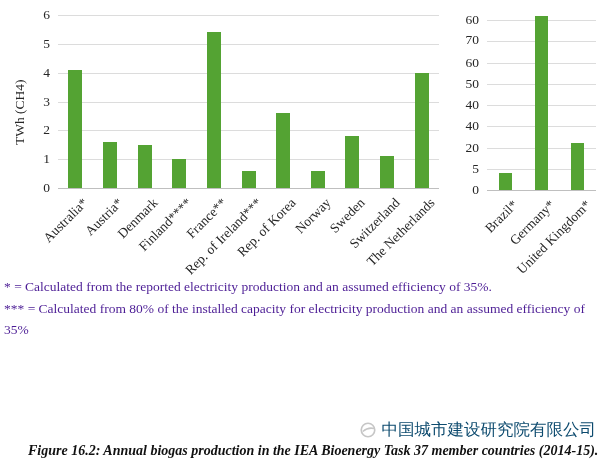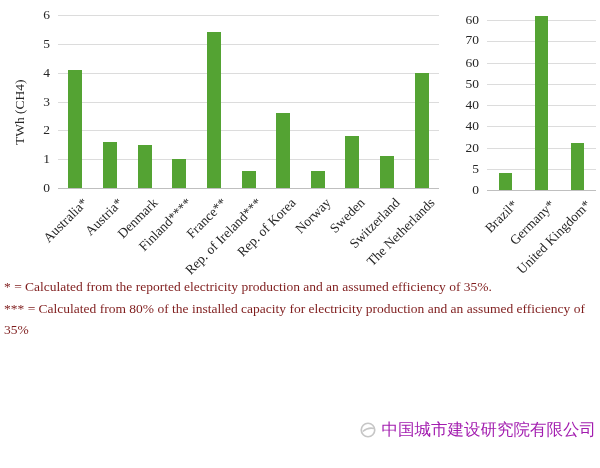--- a/index.html
+++ b/index.html
@@ -19,26 +19,26 @@
     line-height:15px;
   }
   .bar{position:absolute;}
   .ylabel{
     position:absolute;left:12px;top:52px;height:120px;
     writing-mode:vertical-rl;transform:rotate(180deg);
     font-size:13.5px;color:#262626;text-align:center;white-space:nowrap;
   }
   .footnotes{
     position:absolute;left:4px;top:276px;width:593px;
-    font-size:13.5px;line-height:21.7px;color:#7f1d1d;
+    font-size:13.5px;line-height:21.7px;color:#4c1d95;
   }
   .footnotes p{margin:0;}
   .watermark{
     position:absolute;right:4px;top:419px;display:flex;align-items:center;gap:5px;
-    color:#a21caf;font-size:16.5px;white-space:nowrap;
+    color:#0c4a6e;font-size:16.5px;white-space:nowrap;
     font-family:"DejaVu Sans","Liberation Sans",sans-serif;
   }
   .watermark svg{display:block;}
   .caption{
     position:absolute;left:28px;top:443px;width:568px;margin:0;
     font-size:14px;font-style:italic;font-weight:bold;color:#111;
     white-space:nowrap;
   }
 </style>
 </head>
@@ -122,14 +122,15 @@
   <div class="watermark">
     <span>
       <svg width="18" height="18" viewBox="0 0 24 24">
         <circle cx="12" cy="12" r="9" fill="none" stroke="#c6c6c6" stroke-width="2.2"></circle>
         <path d="M5 14 Q12 8 20 10" fill="none" stroke="#c6c6c6" stroke-width="2"></path>
       </svg>
     </span>
     <span>中国城市建设研究院有限公司</span>
   </div>
 
+  <p class="caption">Figure 16.2: Annual biogas production in the IEA Bioenergy Task 37 member countries (2014-15).</p>
 
 </div>
 
 </body></html>

